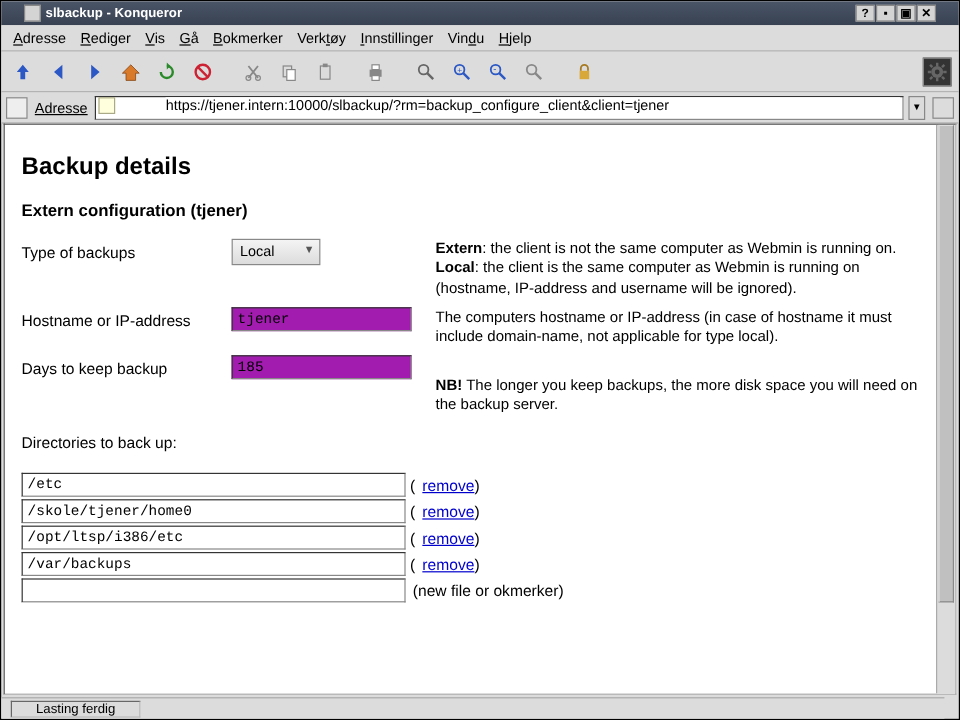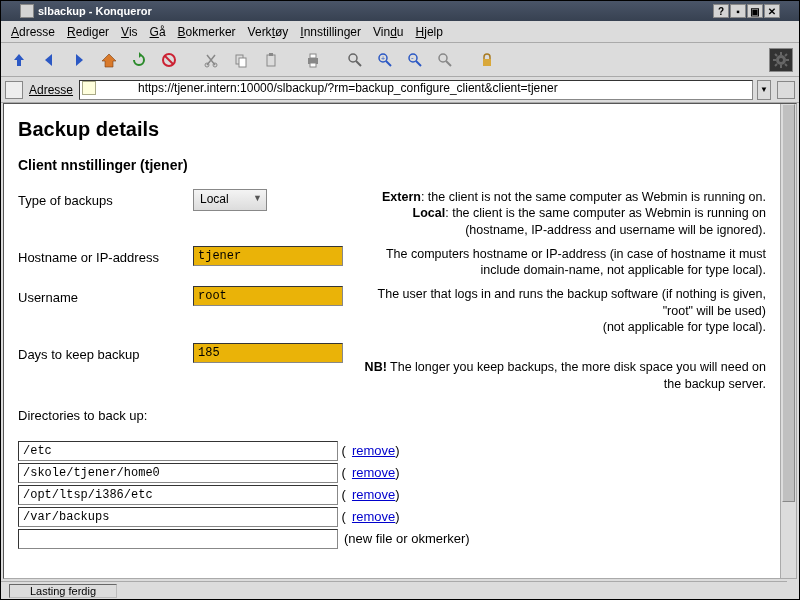--- a/index.html
+++ b/index.html
@@ -21,30 +21,30 @@
 .addressbar .nav-icon { width: 18px; height: 18px; border: 1px solid #888; background: #eee; display: inline-block; }
 .addressbar .label { font-size: 12px; padding: 0 2px; }
 .addressbar .url-wrap { flex: 1; display: flex; align-items: flex-start; background: #fff; border: 1px inset #888; height: 20px; padding: 0 2px; gap: 40px; }
 .addressbar .url-icon { width: 14px; height: 14px; background: #ffd; border: 1px solid #aa8; margin-right: 2px; }
 .addressbar .url { flex: 1; border: none; outline: none; font-size: 12px; font-family: Arial; }
 .addressbar .dd { width: 14px; height: 20px; border: 1px solid #888; background: #dcdcdc; display: flex; align-items: center; justify-content: center; font-size: 8px; cursor: pointer; }
 .addressbar .ext-btn { width: 18px; height: 18px; border: 1px solid #888; background: #dcdcdc; margin-left: 2px; cursor: pointer; }
 .content-area { position: absolute; top: 102px; left: 2px; right: 2px; bottom: 20px; background: #fff; border: 1px inset #aaa; overflow: hidden; }
 .scroll-track { position: absolute; right: 0; top: 0; bottom: 0; width: 16px; background: #dcdcdc; border-left: 1px solid #aaa; }
 .scroll-thumb { position: absolute; left: 1px; right: 1px; top: 0; height: 84%; background: #c0c0c0; border: 1px outset #ddd; }
-.page { padding: 14px 14px; font-size: 13px; color: #000; overflow: hidden; position: absolute; top:0; left:0; right:16px; bottom:0; }
+.page { padding: 24px 14px; font-size: 13px; color: #000; overflow: hidden; position: absolute; top:0; left:0; right:16px; bottom:0; }
 .page h1 { font-size: 20px; font-weight: bold; margin-bottom: 16px; }
 .page h2 { font-size: 14px; font-weight: bold; margin-bottom: 16px; }
 .form-row { display: flex; align-items: flex-start; margin-bottom: 8px; }
 .form-row .flabel { width: 175px; padding-top: 4px; }
 .form-row .fcontrol { width: 160px; }
-.form-row .fdesc { flex: 1; padding-left: 10px; font-size: 12.5px; line-height: 1.3; text-align: right; }
+.form-row .fdesc { flex: 1; padding-left: 10px; font-size: 12.5px; line-height: 1.3; }
 .select { border: 1px solid #888; background: linear-gradient(#f4f4f4,#dcdcdc); height: 22px; padding: 2px 18px 2px 6px; font-size: 12px; position: relative; display: inline-block; cursor: pointer; min-width: 74px; }
 .select::after { content: "▼"; position: absolute; right: 4px; top: 3px; font-size: 9px; color: #555; }
-.tinput { border: 1px inset #888; background: #eab308; height: 20px; padding: 2px 4px; font-family: "Courier New", monospace; font-size: 12px; width: 150px; }
+.tinput { border: 1px inset #888; background: #a21caf; height: 20px; padding: 2px 4px; font-family: "Courier New", monospace; font-size: 12px; width: 150px; }
 .dir-input { border: 1px inset #888; background: #fff; height: 20px; padding: 2px 4px; font-family: Liberation Mono, monospace; font-size: 12px; width: 320px; }
 .remove-link { color: #0000cc; text-decoration: underline; cursor: pointer; margin-left: 6px; }
 .dir-row { display: flex; align-items: center; margin-bottom: 2px; }
 .dir-section-label { margin-top: 16px; margin-bottom: 18px; }
 .statusbar { position: absolute; bottom: 0; left: 0; right: 12px; height: 18px; background: #dcdcdc; border-top: 1px solid #aaa; display: flex; align-items: center; padding: 0 8px; font-size: 11px; }
 .statusbar .status-cell { border: 1px inset #bbb; padding: 0 20px; height: 14px; display: flex; align-items: center; }
 svg { display: block; }
 </style>
 </head>
 <body>
@@ -194,45 +194,37 @@
       <span class="url-icon"></span>
       <input class="url" value="https://tjener.intern:10000/slbackup/?rm=backup_configure_client&amp;client=tjener" style="">
     </div>
     <span class="dd">▼</span>
     <span class="ext-btn"></span>
   </div>
 
   <div class="content-area">
     <div class="page">
       <h1>Backup details</h1>
-      <h2>Client nnstillinger (tjener)</h2>
+      <h2>Extern configuration (tjener)</h2>
 
       <div class="form-row">
         <div class="flabel">Type of backups</div>
         <div class="fcontrol"><span class="select">Local</span></div>
         <div class="fdesc">
           <b>Extern</b><span>: the client is not the same computer as Webmin is running on.</span><br>
           <b>Local</b><span>: the client is the same computer as Webmin is running on (hostname, IP-address and username will be ignored).</span>
         </div>
       </div>
 
       <div class="form-row">
         <div class="flabel">Hostname or IP-address</div>
         <div class="fcontrol"><input class="tinput" value="tjener" style=""></div>
         <div class="fdesc">The computers hostname or IP-address (in case of hostname it must include domain-name, not applicable for type local).</div>
       </div>
 
-      <div class="form-row">
-        <div class="flabel">Username</div>
-        <div class="fcontrol"><input class="tinput" value="root" style=""></div>
-        <div class="fdesc">
-          <span>The user that logs in and runs the backup software (if nothing is given, "root" will be used)</span><br>
-          <span>(not applicable for type local).</span>
-        </div>
-      </div>
 
       <div class="form-row">
         <div class="flabel">Days to keep backup</div>
         <div class="fcontrol"><input class="tinput" value="185" style=""></div>
         <div class="fdesc">
           <br>
           <b>NB!</b><span> The longer you keep backups, the more disk space you will need on the backup server.</span>
         </div>
       </div>
 

